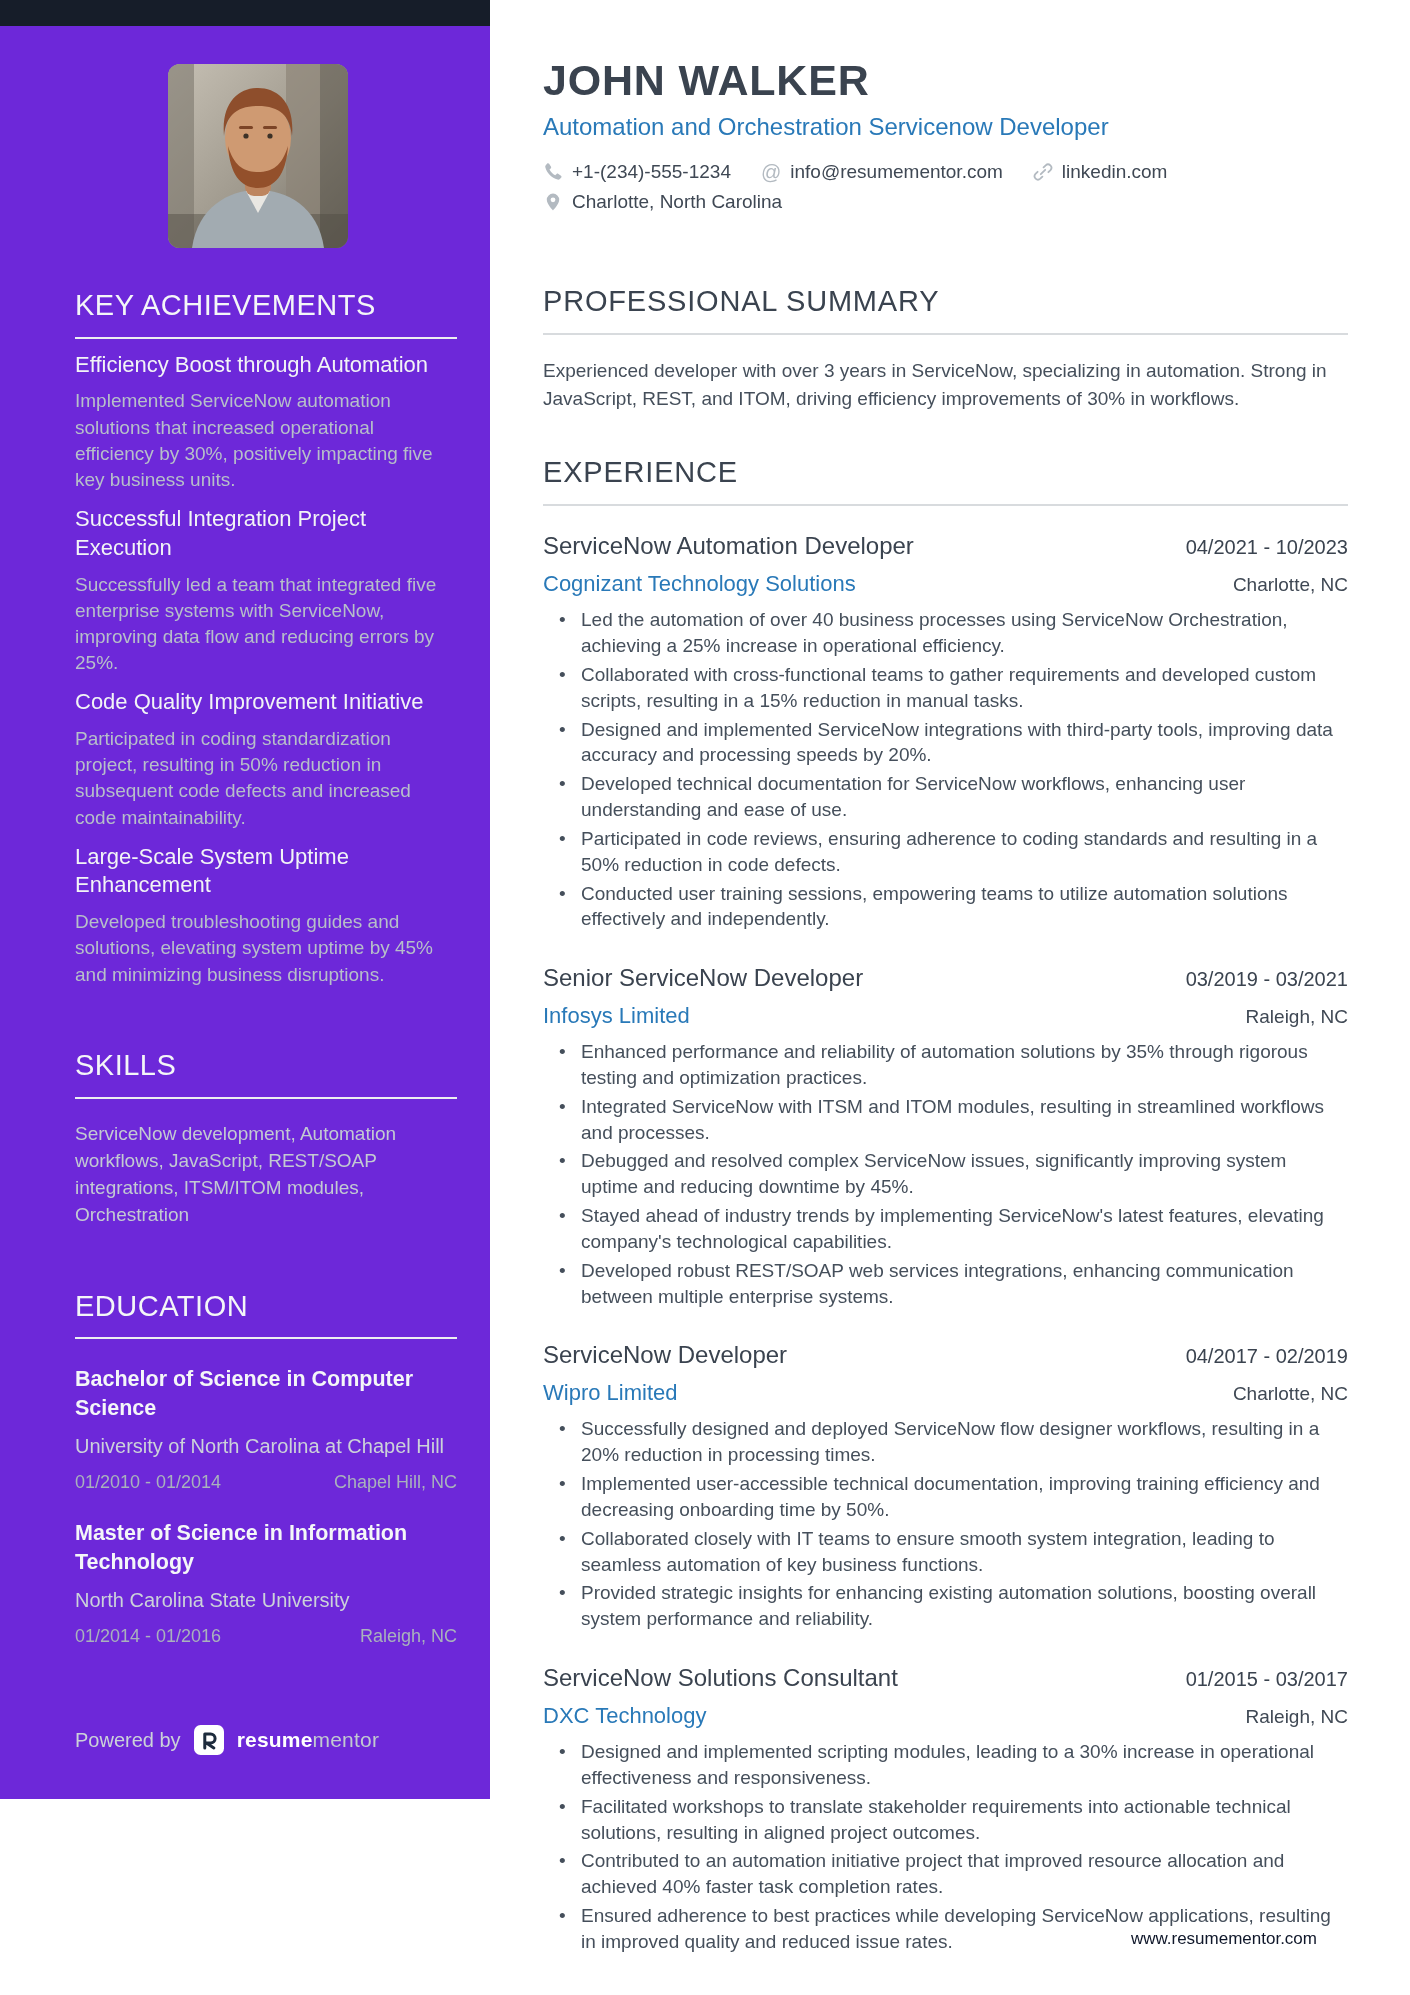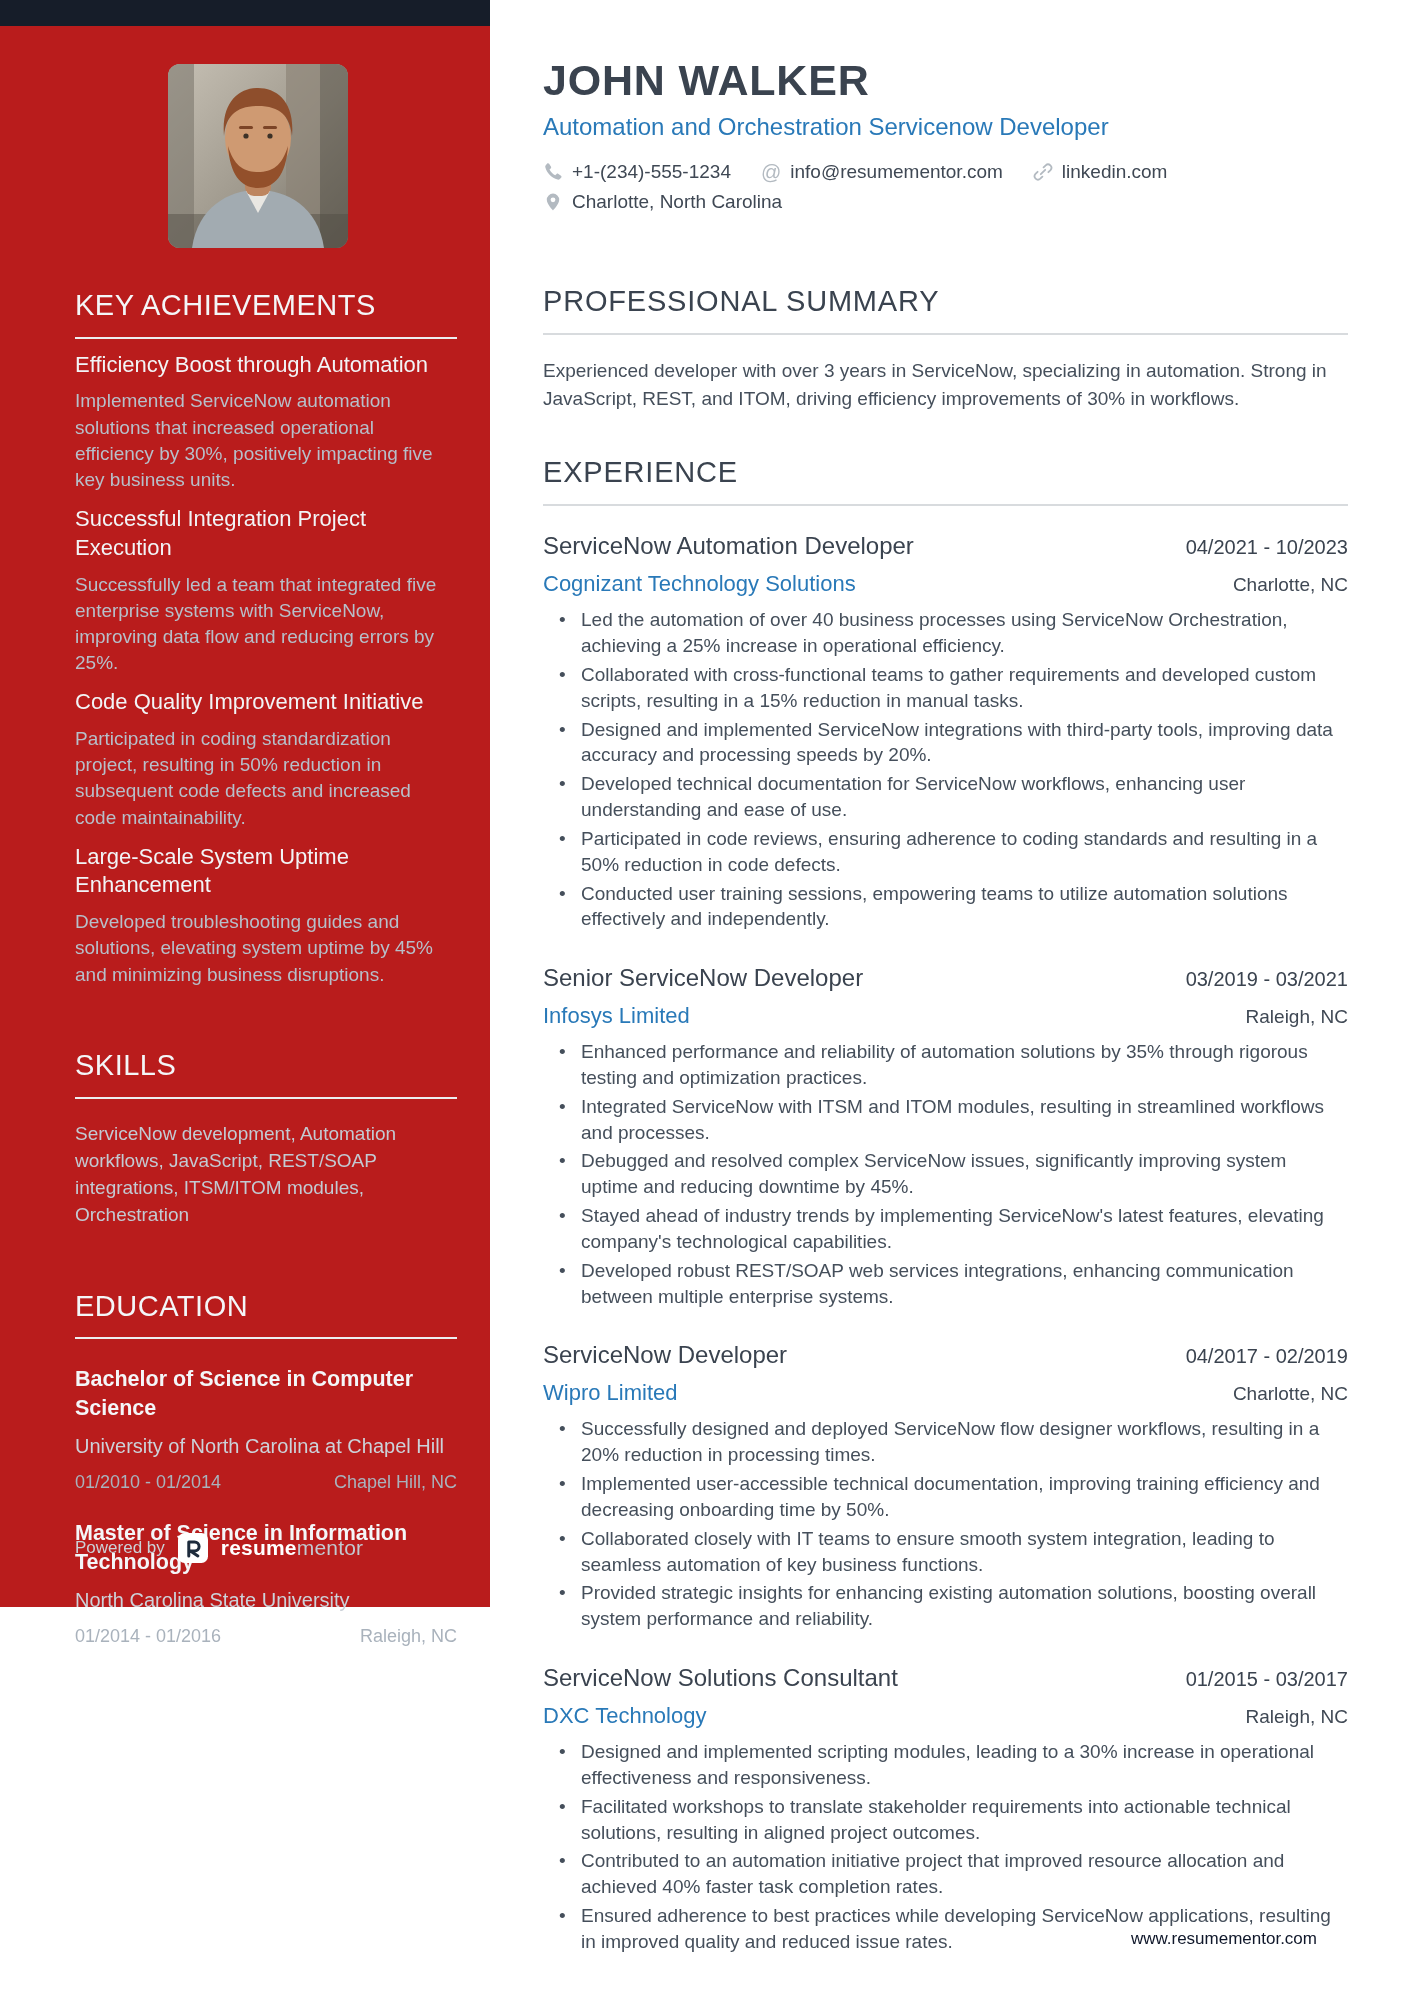--- a/index.html
+++ b/index.html
@@ -3,22 +3,22 @@
 <meta charset="utf-8">
 <style>
   * { margin:0; padding:0; box-sizing:border-box; }
   html,body { background:#ffffff; }
   .page {
     position:relative; width:1410px; height:1995px; margin:0 auto;
     background:#ffffff; font-family:"Liberation Sans", sans-serif; overflow:hidden;
   }
   
   .sidebar {
-    position:absolute; left:0; top:0; width:490px; height:1607px;
-    background:#b91c1c;
+    position:absolute; left:0; top:0; width:490px; height:1799px;
+    background:#6d28d9;
   }
   .sidebar-top-strip { position:absolute; top:0; left:0; width:490px; height:26px; background:#161d29; }
   .photo {
     position:absolute; top:64px; left:168px; width:180px; height:184px;
     border-radius:12px; overflow:hidden; background:#8b857b;
   }
   .side-inner { position:absolute; top:290px; left:75px; width:382px; }
   .side-heading {
     font-size:29px; font-weight:500; color:#f4f6f8; letter-spacing:0.5px; line-height:1.1;
   }
@@ -28,21 +28,21 @@
   .ach-desc { margin-top:9px; font-size:19px; color:#b7bfc9; line-height:1.38; }
   .side-section { margin-top:62px; }
   .skills-text { margin-top:22px; font-size:19px; color:#c3cad2; line-height:1.42; }
   .edu-item { margin-top:26px; }
   .edu-degree { font-size:21.5px; font-weight:700; color:#f4f6f8; line-height:1.35; }
   .edu-school { margin-top:10px; font-size:20px; color:#ccd2d9; line-height:1.35; }
   .edu-meta { display:flex; justify-content:space-between; margin-top:12px; font-size:18px; color:#a9b2bc;gap:40px; }
   .side-footer {
     position:absolute; left:75px; bottom:44px; display:flex; align-items:center; gap:13px;
   }
-  .powered-by { font-size:17px; color:#ccd2d8; }
+  .powered-by { font-size:20px; color:#ccd2d8; }
   .brand { font-size:21px; letter-spacing:0.2px; }
   .brand .b1 { font-weight:700; color:#ffffff; }
   .brand .b2 { font-weight:400; color:#c2c9d0; }
   .logo-mark { width:30px; height:30px; display:block; }
   
   .main {
     position:absolute; left:490px; top:0; width:920px; height:1660px;
     padding:58px 62px 0 53px;
   }
   .name { font-size:43px; font-weight:700; color:#3a434f; letter-spacing:0.8px; line-height:1.05; }

